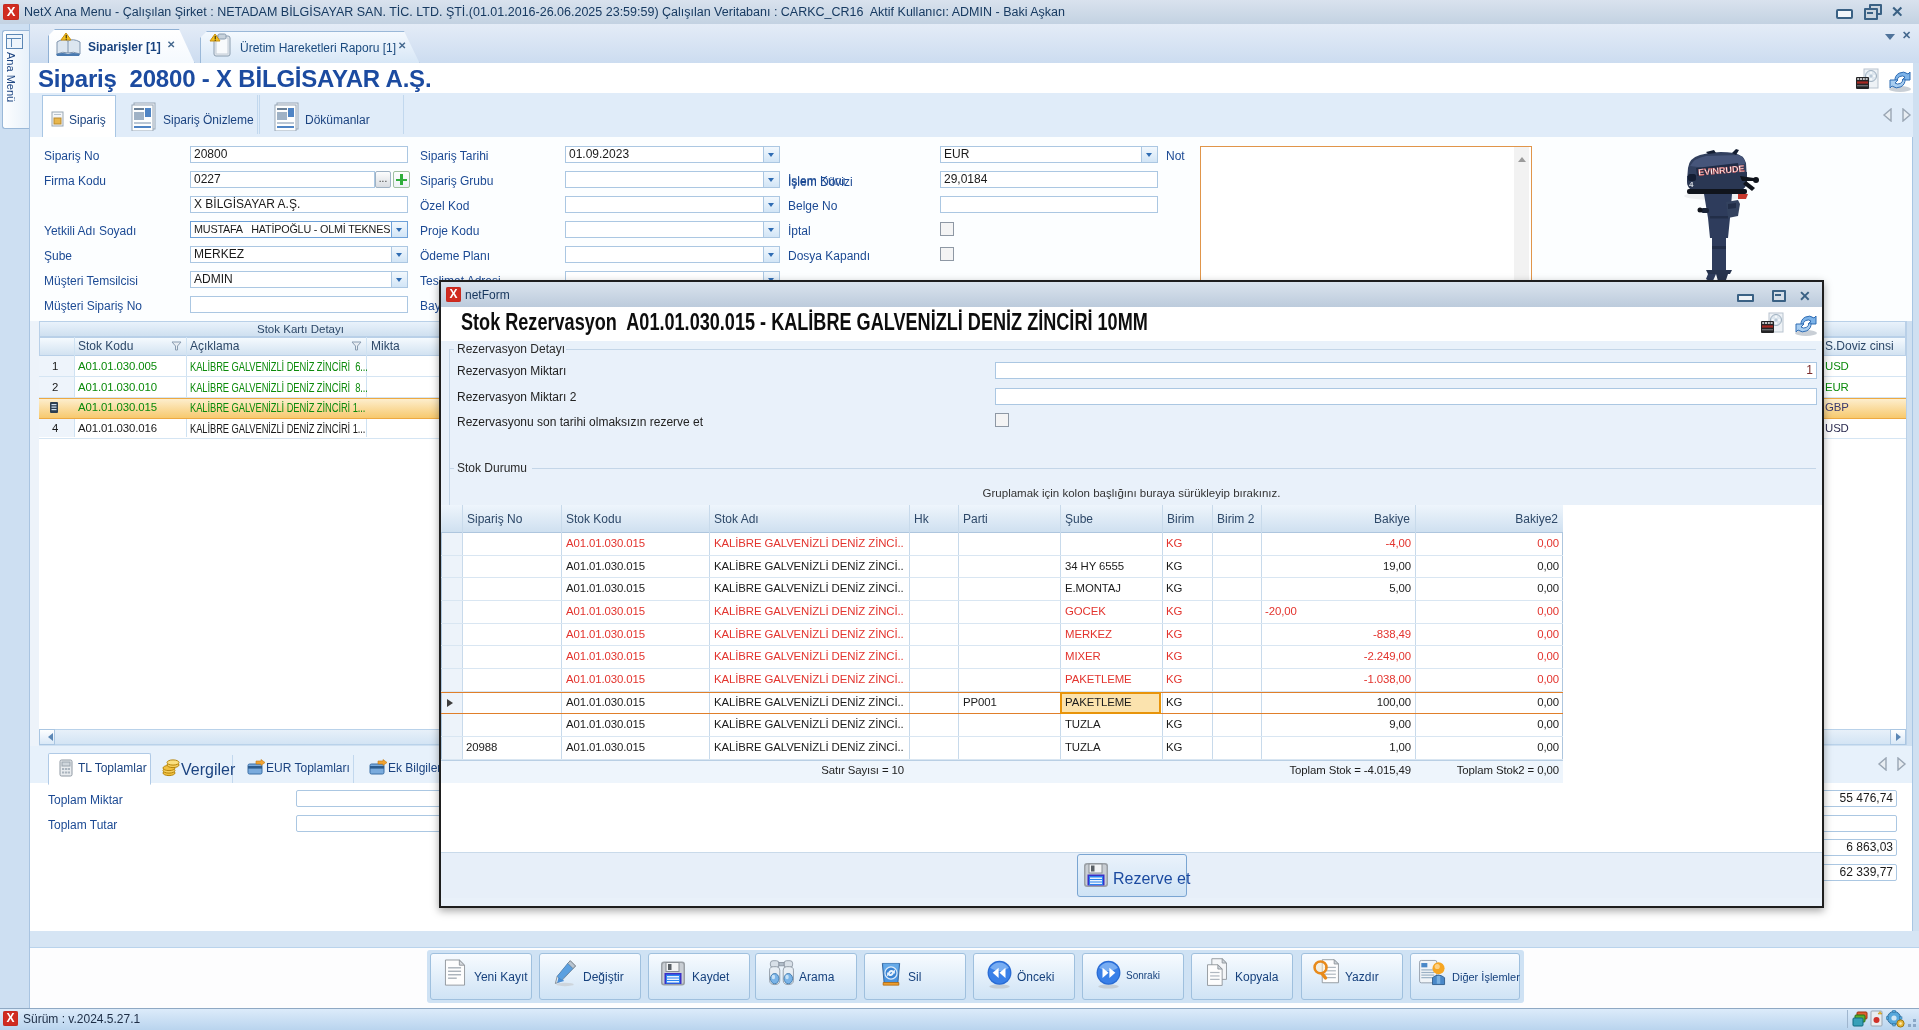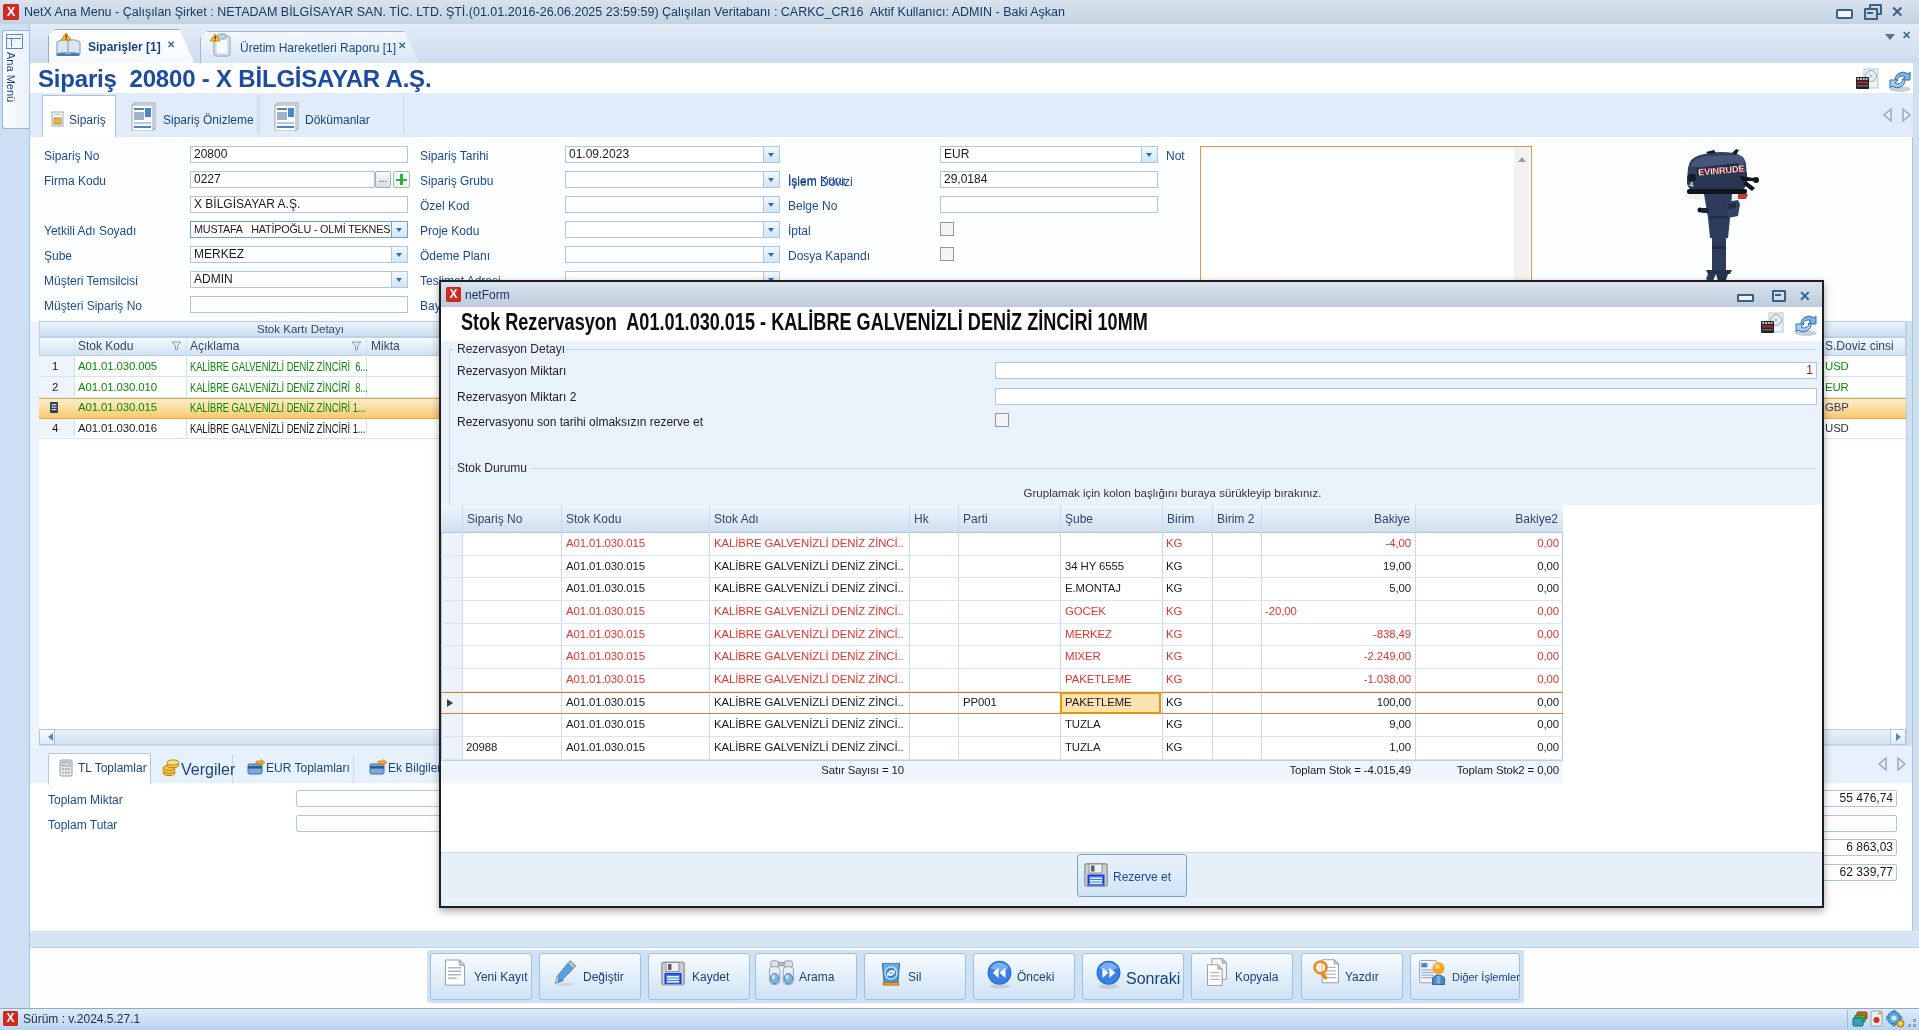--- a/index.html
+++ b/index.html
@@ -326,21 +326,21 @@
 <div class="abs" style="left:583px;top:970px;font-size:12px;color:#16417d;white-space:nowrap;">Değiştir</div>
 <div class="abs" style="left:648px;top:953px;width:102px;height:47px;background:linear-gradient(#f7fbff,#cfe3f5);border:1px solid #9fc0de;border-radius:3px;box-sizing:border-box;"></div>
 <div class="abs" style="left:692px;top:970px;font-size:12px;color:#16417d;white-space:nowrap;">Kaydet</div>
 <div class="abs" style="left:755px;top:953px;width:102px;height:47px;background:linear-gradient(#f7fbff,#cfe3f5);border:1px solid #9fc0de;border-radius:3px;box-sizing:border-box;"></div>
 <div class="abs" style="left:799px;top:970px;font-size:12px;color:#16417d;white-space:nowrap;">Arama</div>
 <div class="abs" style="left:864px;top:953px;width:102px;height:47px;background:linear-gradient(#f7fbff,#cfe3f5);border:1px solid #9fc0de;border-radius:3px;box-sizing:border-box;"></div>
 <div class="abs" style="left:908px;top:970px;font-size:12px;color:#16417d;white-space:nowrap;">Sil</div>
 <div class="abs" style="left:973px;top:953px;width:102px;height:47px;background:linear-gradient(#f7fbff,#cfe3f5);border:1px solid #9fc0de;border-radius:3px;box-sizing:border-box;"></div>
 <div class="abs" style="left:1017px;top:970px;font-size:12px;color:#16417d;white-space:nowrap;">Önceki</div>
 <div class="abs" style="left:1082px;top:953px;width:102px;height:47px;background:linear-gradient(#f7fbff,#cfe3f5);border:1px solid #9fc0de;border-radius:3px;box-sizing:border-box;"></div>
-<div class="abs" style="left:1126px;top:970px;font-size:16px;color:#16417d;white-space:nowrap;">Sonraki</div>
+<div class="abs" style="left:1126px;top:970px;font-size:10px;color:#16417d;white-space:nowrap;">Sonraki</div>
 <div class="abs" style="left:1191px;top:953px;width:102px;height:47px;background:linear-gradient(#f7fbff,#cfe3f5);border:1px solid #9fc0de;border-radius:3px;box-sizing:border-box;"></div>
 <div class="abs" style="left:1235px;top:970px;font-size:12px;color:#16417d;white-space:nowrap;">Kopyala</div>
 <div class="abs" style="left:1301px;top:953px;width:102px;height:47px;background:linear-gradient(#f7fbff,#cfe3f5);border:1px solid #9fc0de;border-radius:3px;box-sizing:border-box;"></div>
 <div class="abs" style="left:1345px;top:970px;font-size:12px;color:#16417d;white-space:nowrap;">Yazdır</div>
 <div class="abs" style="left:1410px;top:953px;width:110px;height:47px;background:linear-gradient(#f7fbff,#cfe3f5);border:1px solid #9fc0de;border-radius:3px;box-sizing:border-box;"></div>
 <div class="abs" style="left:1452px;top:971px;font-size:11px;color:#16417d;white-space:nowrap;">Diğer İşlemler</div>
 
 
 <div class="abs" style="left:0;top:1008px;width:1919px;height:22px;background:linear-gradient(#dcebfa,#b9d4ee);border-top:1px solid #8fa9c4;box-sizing:border-box;"></div>
 <div class="redx" style="left:3px;top:1011px;width:15px;height:15px;font-size:12px;line-height:15px;">X</div>
@@ -448,21 +448,21 @@
 <div class="abs" style="left:457px;top:390px;font-size:12px;color:#222;">Rezervasyon Miktarı 2</div>
 <div class="abs" style="left:457px;top:415px;font-size:12px;color:#222;">Rezervasyonu son tarihi olmaksızın rezerve et</div>
 <div class="inp" style="left:995px;top:362px;width:814px;text-align:right;color:#7a2b2b;">1</div>
 <div class="inp" style="left:995px;top:388px;width:814px;"></div>
 <div class="abs" style="left:995px;top:413px;width:12px;height:12px;background:#f4f4f4;border:1px solid #8e98a4;"></div>
 
 <div class="abs" style="left:457px;top:461px;font-size:12px;color:#2a2a2a;">Stok Durumu</div>
 <div class="abs" style="left:532px;top:468px;width:1284px;height:1px;background:#c4d6e8;"></div>
 <div class="abs" style="left:449px;top:468px;width:5px;height:1px;background:#c4d6e8;"></div>
 <div class="abs" style="left:449px;top:468px;width:1px;height:420px;background:#c4d6e8;"></div>
-<div class="abs" style="left:441px;top:487px;width:1381px;height:16px;text-align:center;font-size:11.5px;color:#333;margin-left:41px;">Gruplamak için kolon başlığını buraya sürükleyip bırakınız.</div>
+<div class="abs" style="left:441px;top:487px;width:1381px;height:16px;text-align:center;font-size:11.5px;color:#333;">Gruplamak için kolon başlığını buraya sürükleyip bırakınız.</div>
 
 <div class="abs" style="left:441px;top:505px;width:1381px;height:347px;background:#fff;"></div>
 
 
 
 <div class="abs" style="left:441px;top:505px;width:1122px;height:278px;border:1px solid #aec6de;box-sizing:border-box;"></div>
 <div class="abs" style="left:442px;top:533px;width:20px;height:249px;background:#edf3fa;"></div>
 
 <div class="abs" style="left:441px;top:505px;width:1122px;height:28px;background:linear-gradient(#eef5fc,#cfe0f0);border-bottom:1px solid #aec6de;box-sizing:border-box;"></div>
 <div class="abs" style="left:462px;top:505px;width:1px;height:278px;background:#c8daeb;"></div>
@@ -569,21 +569,21 @@
  <rect x="1" y="1" width="24" height="24" rx="3" fill="#9aa0a6"></rect>
  <rect x="2.5" y="2.5" width="21" height="21" rx="2" fill="#c9ced4"></rect>
  <rect x="6" y="2" width="13" height="9" fill="#f2f4f6" stroke="#8a9096"></rect>
  <rect x="8" y="3.5" width="3.5" height="6" fill="#5a6066"></rect>
  <rect x="4.5" y="12.5" width="17" height="11" fill="#3a30c8"></rect>
  <rect x="6" y="14" width="14" height="9" fill="#2a84f0"></rect>
  <rect x="7" y="15.5" width="12" height="1.5" fill="#eaf2fc"></rect>
  <rect x="7" y="18" width="12" height="1.5" fill="#eaf2fc"></rect>
  <rect x="7" y="20.5" width="12" height="1.5" fill="#eaf2fc"></rect>
 </svg>
-<div class="abs" style="left:1113px;top:870px;font-size:12px;color:#1b4aa0;">Rezerve et</div>
+<div class="abs" style="left:1113px;top:870px;font-size:16px;color:#1b4aa0;">Rezerve et</div>
 
 
 
 <svg class="abs" style="left:442px;top:958px;" width="26" height="30" viewBox="0 0 30 34">
  <path d="M4 2 L20 2 L26 8 L26 31 L4 31 Z" fill="#fdfdfd" stroke="#8a9096"></path>
  <path d="M20 2 L20 8 L26 8 Z" fill="#d8dce0" stroke="#8a9096"></path>
  <g stroke="#a8b0b8" stroke-width="1.6">
       <line x1="7" y1="11" x2="22" y2="11"></line>
       <line x1="7" y1="15" x2="22" y2="15"></line>
       <line x1="7" y1="19" x2="22" y2="19"></line>

